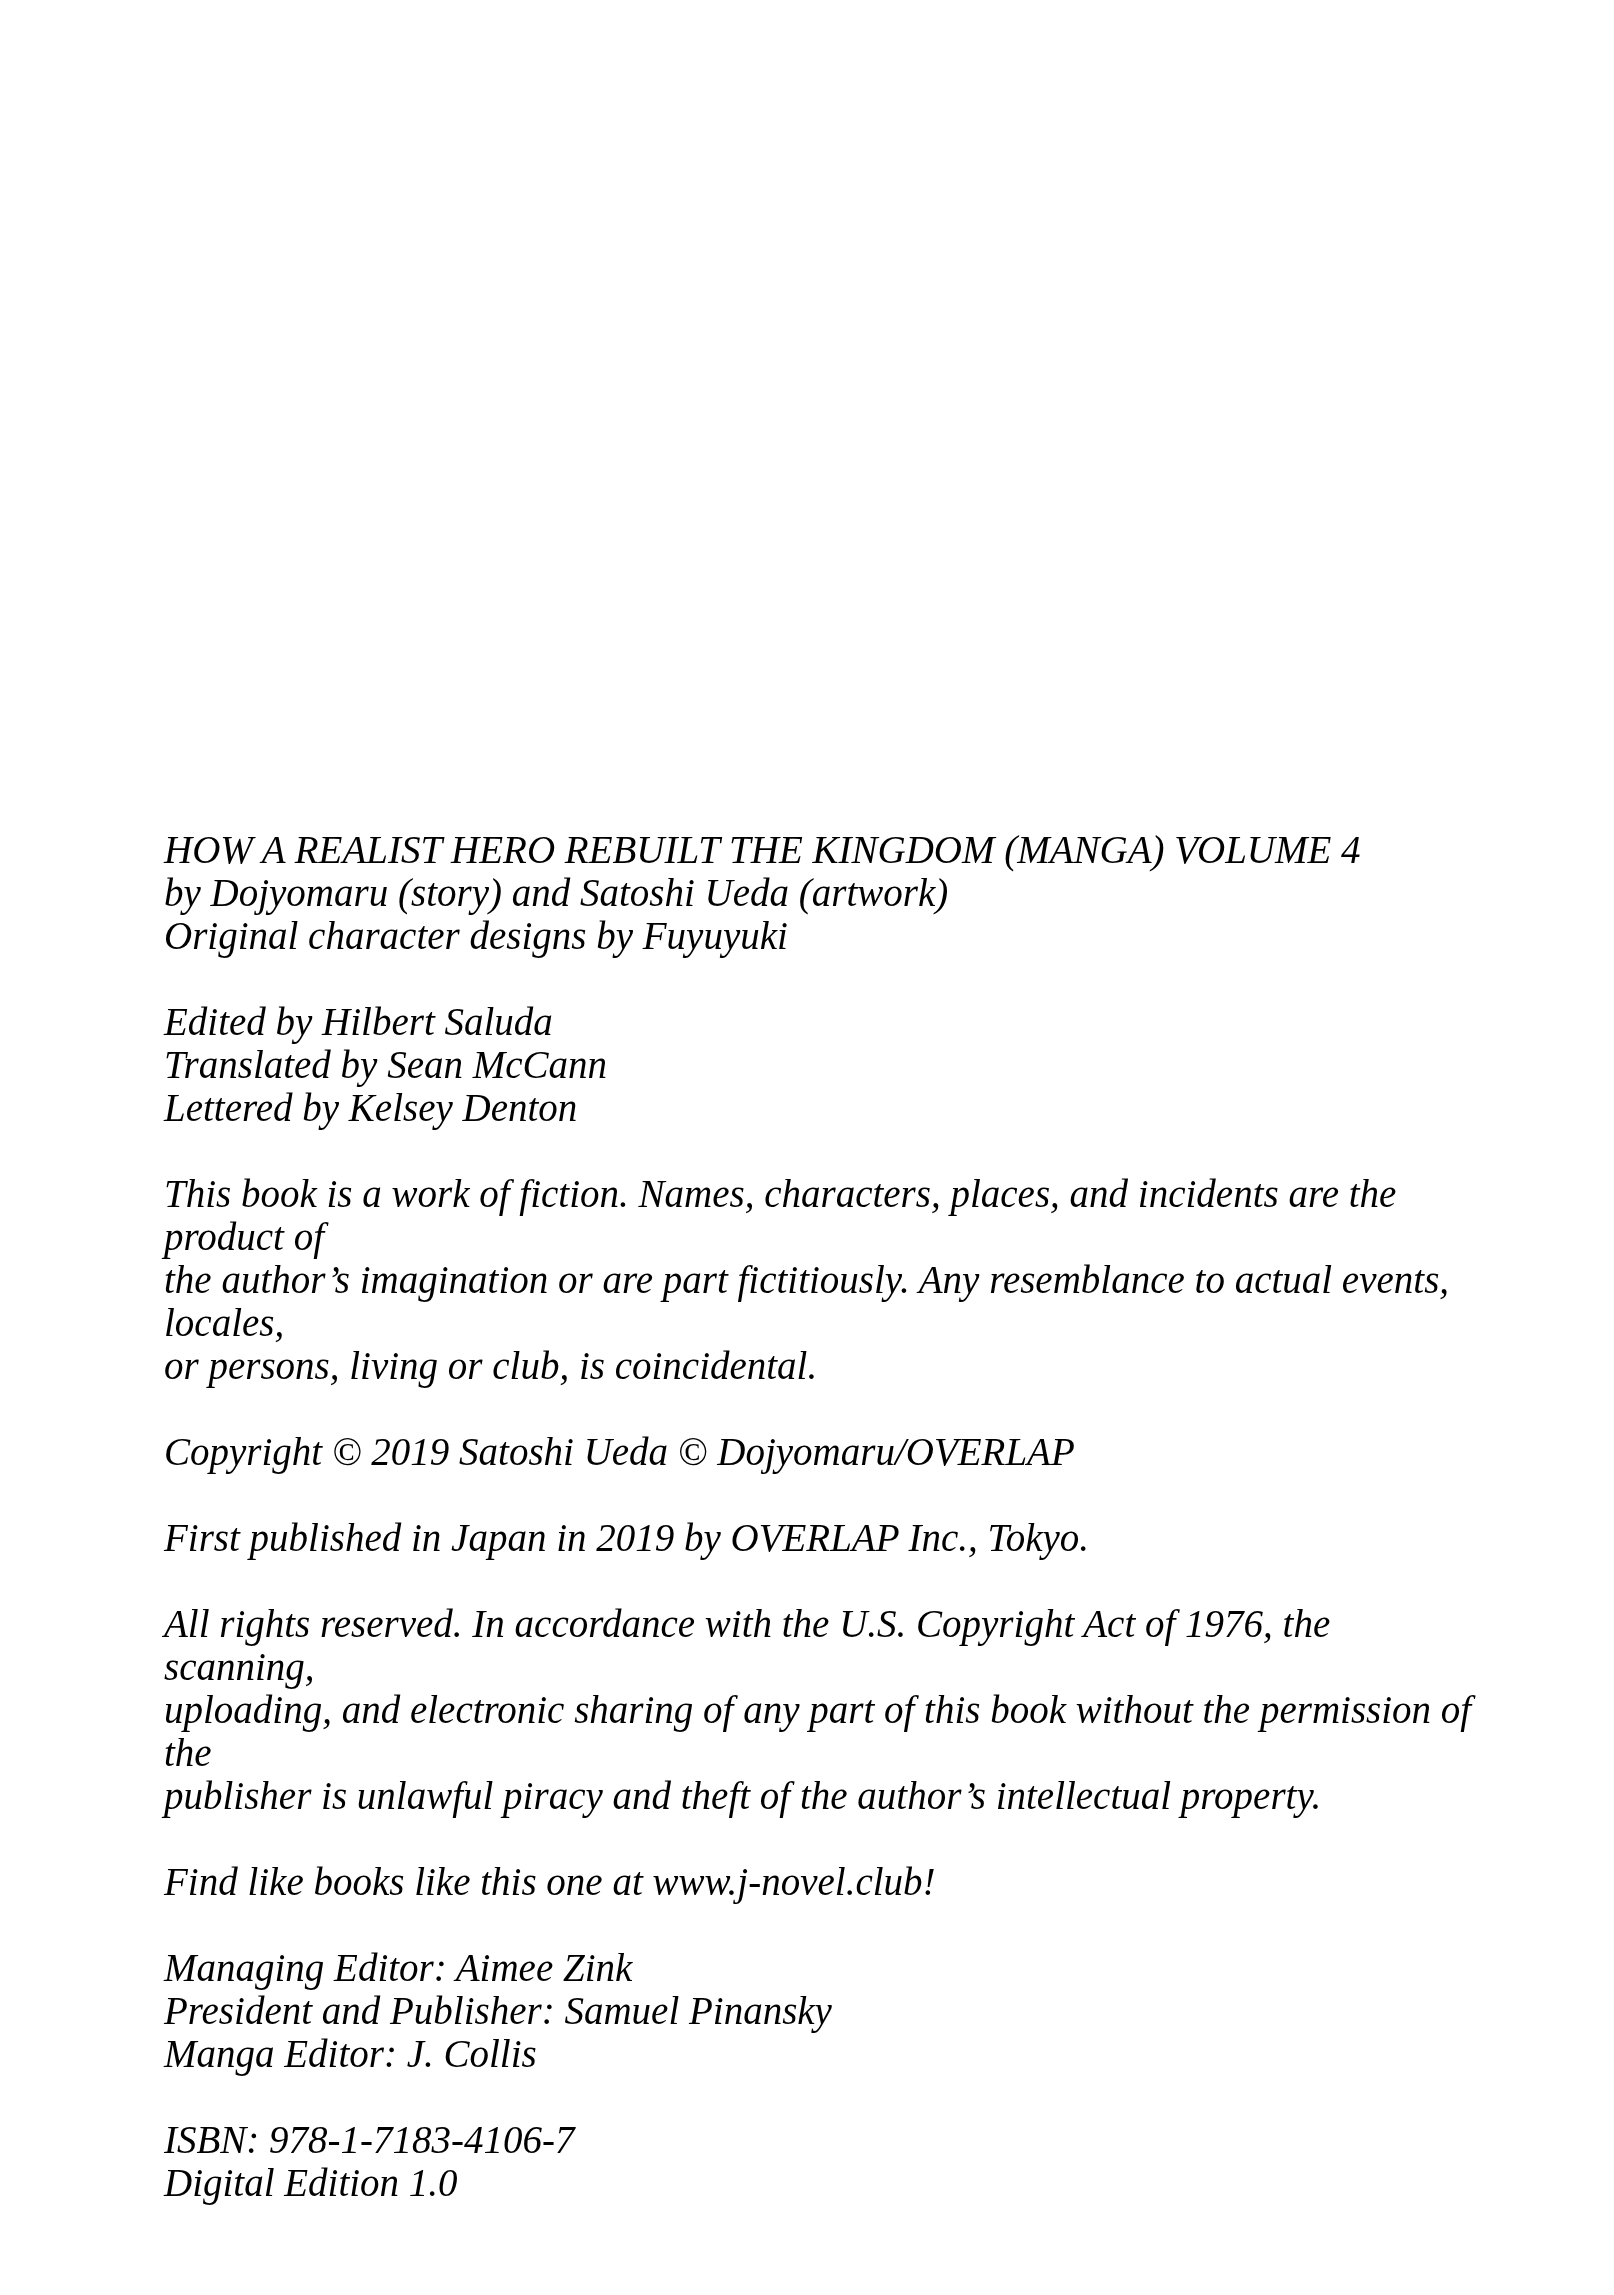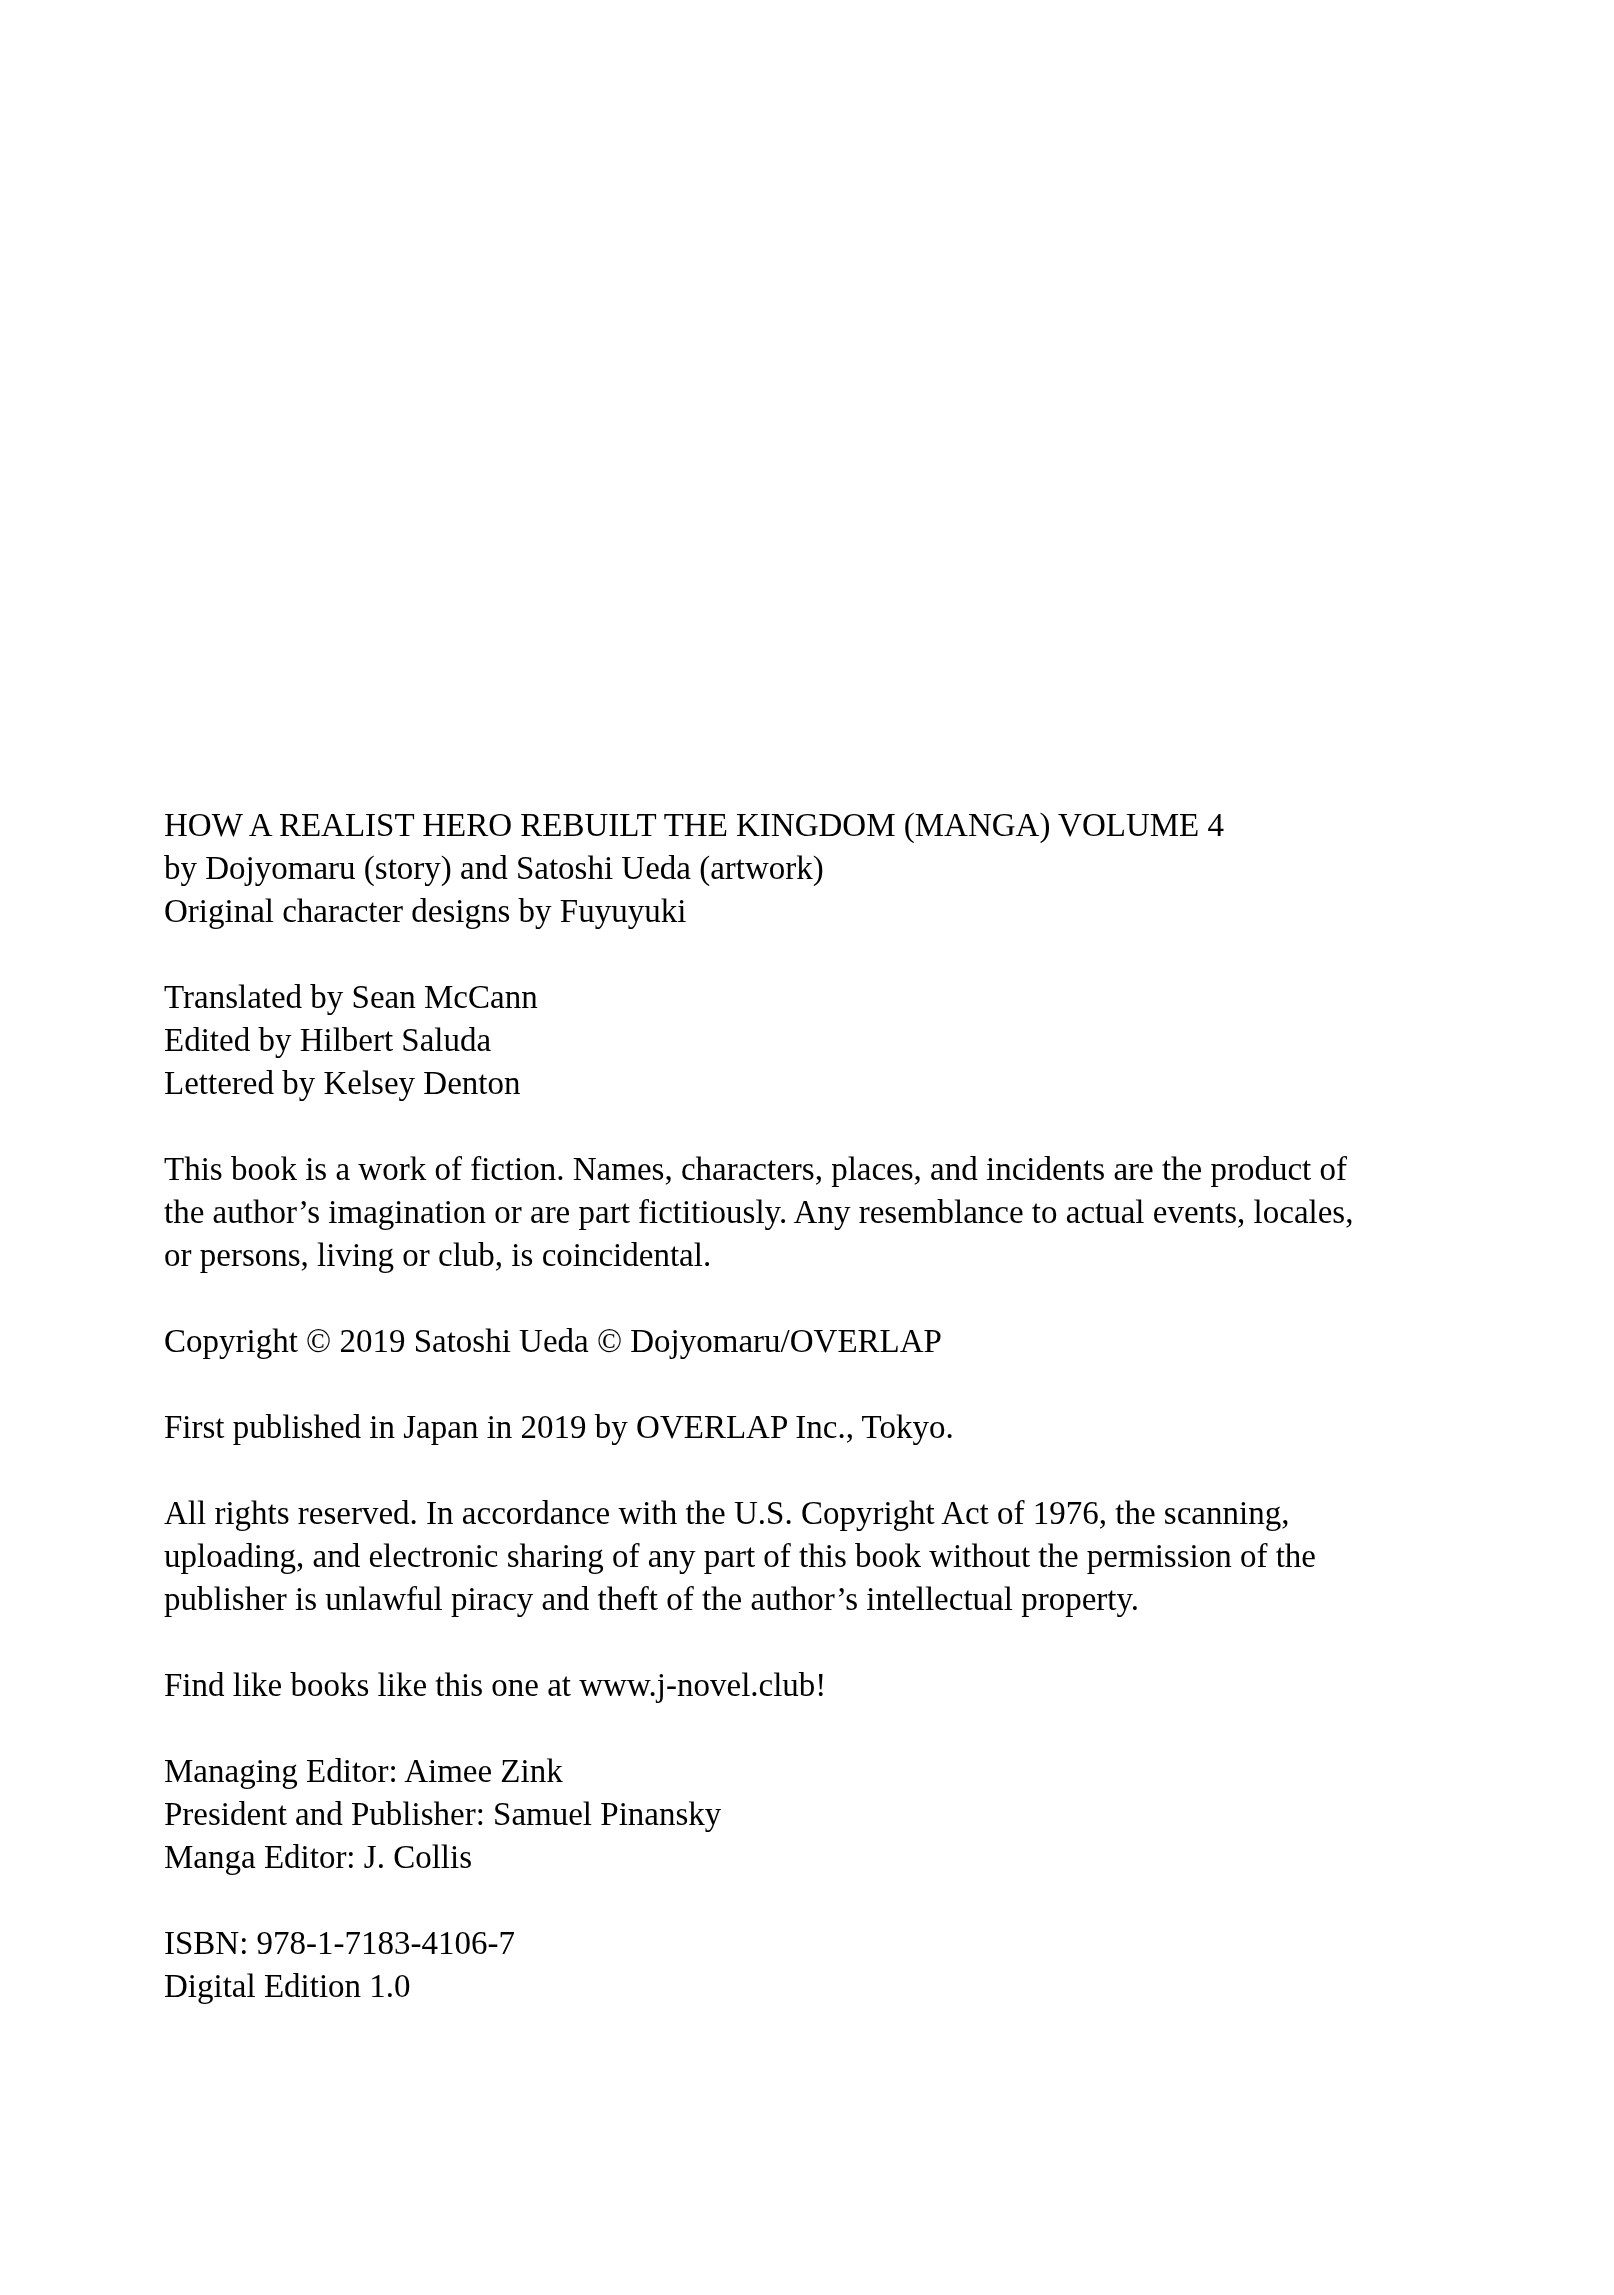--- a/index.html
+++ b/index.html
@@ -10,27 +10,28 @@
   .page {
     position: relative;
     width: 1614px;
     height: 2295px;
     background: #ffffff;
     overflow: hidden;
   }
   .colophon {
     position: absolute;
     left: 164px;
-    top: 804px;
+    top: 828px;
     width: 1313px;
     font-family: "Liberation Serif", "DejaVu Serif", serif;
-    font-size: 33px;
+    font-size: 39px;
     line-height: 43px;
     color: #000000;
     letter-spacing: 0px;
+    font-style: italic;
   }
   .block {
     margin: 0 0 43px 0;
   }
   .block:last-child {
     margin-bottom: 0;
   }
   .line {
     display: block;
     white-space: pre-wrap;
@@ -42,22 +43,22 @@
 <div class="page">
   <div class="colophon">
 
     <p class="block">
       <span class="line">HOW A REALIST HERO REBUILT THE KINGDOM (MANGA) VOLUME 4</span>
       <span class="line">by Dojyomaru (story) and Satoshi Ueda (artwork)</span>
       <span class="line">Original character designs by Fuyuyuki</span>
     </p>
 
     <p class="block">
+      <span class="line">Edited by Hilbert Saluda</span>
       <span class="line">Translated by Sean McCann</span>
-      <span class="line">Edited by Hilbert Saluda</span>
       <span class="line">Lettered by Kelsey Denton</span>
     </p>
 
     <p class="block">
       <span class="line">This book is a work of fiction. Names, characters, places, and incidents are the product of</span>
       <span class="line">the author’s imagination or are part fictitiously. Any resemblance to actual events, locales,</span>
       <span class="line">or persons, living or club, is coincidental.</span>
     </p>
 
     <p class="block">

